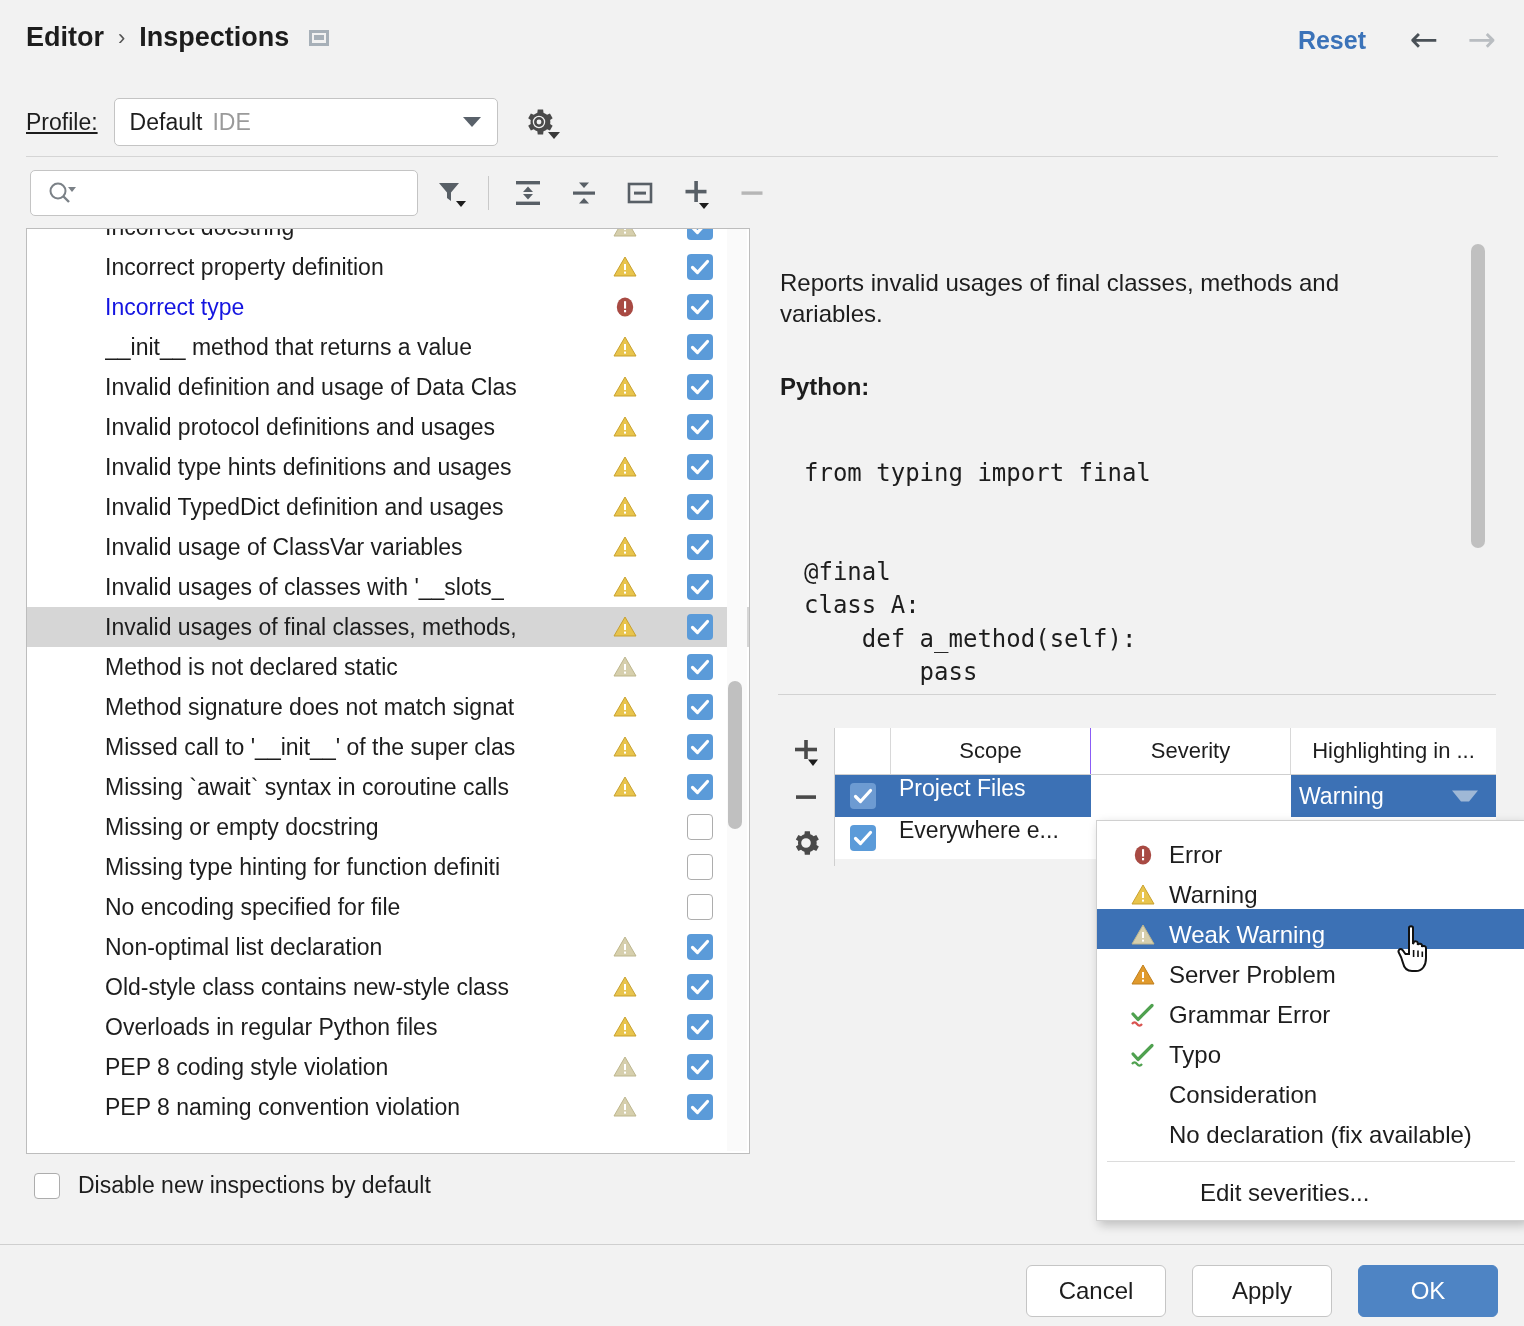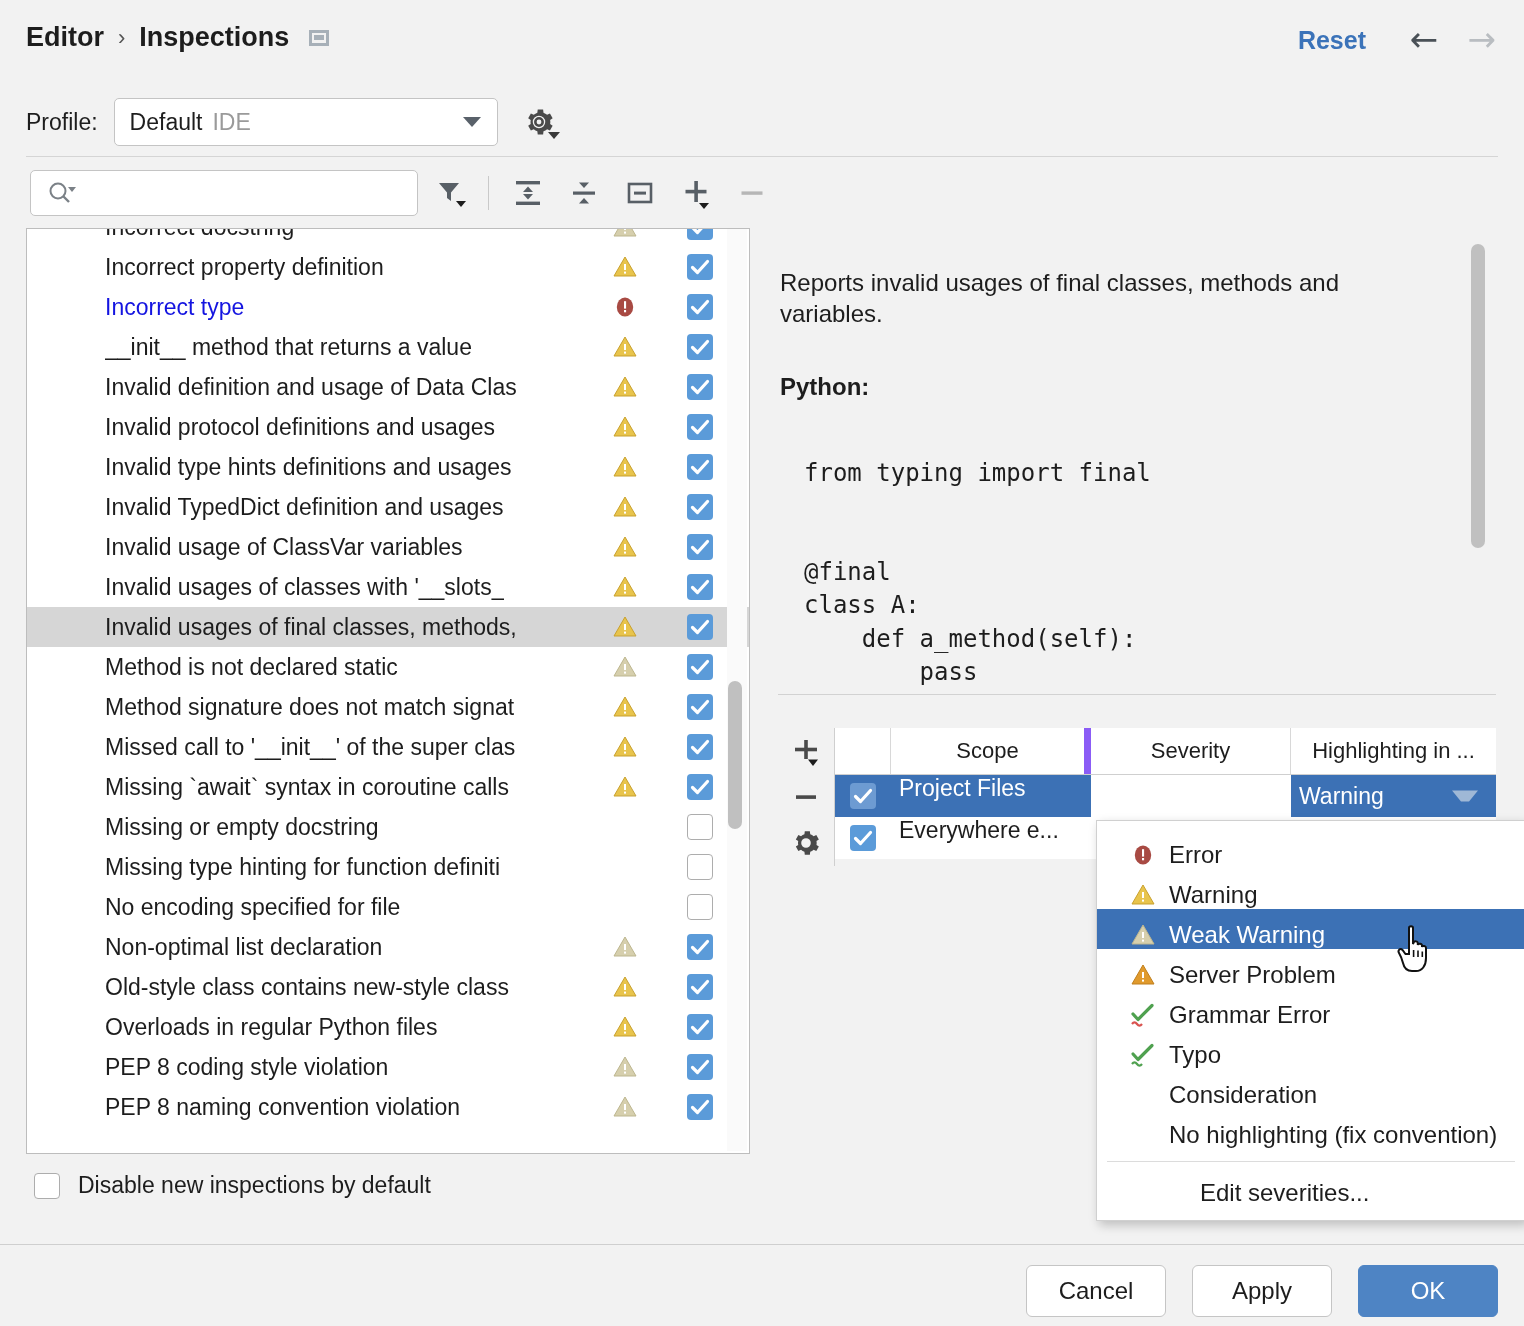--- a/index.html
+++ b/index.html
@@ -46,21 +46,21 @@
     font-family: "DejaVu Sans", sans-serif;
   }
   #nav-back { right: 86px; color: #4a5157; }
   #nav-forward { right: 28px; color: #b9bdc1; }
 
   
   #profile-row {
     position: absolute; left: 26px; top: 98px;
     display: flex; align-items: center;
   }
-  #profile-label { font-size: 23px; color: #1d1d1d; margin-right: 16px; }
+  #profile-label { font-size: 23px; color: #1d1d1d; margin-right: 16px; text-decoration: underline; }
   #profile-combo {
     width: 382px; height: 46px; background: #fff;
     border: 1px solid #c4c4c4; border-radius: 5px;
     display: flex; align-items: center; position: relative;
     cursor: pointer;
   }
   #profile-value { font-size: 23px; margin-left: 15px; color: #1d1d1d; }
   #profile-suffix { font-size: 23px; margin-left: 10px; color: #9a9a9a; }
   #profile-arrow {
     position: absolute; right: 16px; top: 50%; transform: translateY(-50%);
@@ -213,21 +213,21 @@
   }
   #scope-head {
     display: flex; height: 46px; background: #fff;
     border-bottom: 1px solid #cfcfcf;
   }
   .sh-cell {
     font-size: 22px; color: #1d1d1d; display: flex; align-items: center;
     justify-content: center; box-sizing: border-box;
   }
   .sh-check { width: 56px; border-right: 1px solid #d8d8d8; }
-  .sh-scope { width: 200px; border-right: 7px solid #8b5cf6; }
+  .sh-scope { width: 200px; border-right: 1px solid #8b5cf6; }
   .sh-sev   { width: 200px; border-right: 1px solid #d8d8d8; }
   .sh-high  { width: 205px; }
 
   .scope-row { display: flex; height: 42px; align-items: stretch; }
   .sr-check {
     width: 56px; display: flex; align-items: center; justify-content: center;
   }
   .sr-scope { width: 200px; display: flex; }
   .sr-scope span { font-size: 23px; padding-left: 8px; }
   .sr-sev { width: 200px; background: #fff; }
@@ -851,21 +851,21 @@
           </svg>
         </span>
         <span class="sev-label">Typo</span>
       </div>
       <div class="sev-item noicon">
         <span class="sev-icon"></span>
         <span class="sev-label">Consideration</span>
       </div>
       <div class="sev-item noicon">
         <span class="sev-icon"></span>
-        <span class="sev-label">No highlighting (fix convention)</span>
+        <span class="sev-label">No declaration (fix available)</span>
       </div>
     </div>
   <div id="sev-menu-sep"></div>
   <div id="sev-edit">
     <span class="sev-label">Edit severities...</span>
   </div>
 </div>
 
 <div id="cursor">
   <svg width="46" height="52" viewBox="0 0 46 52">

